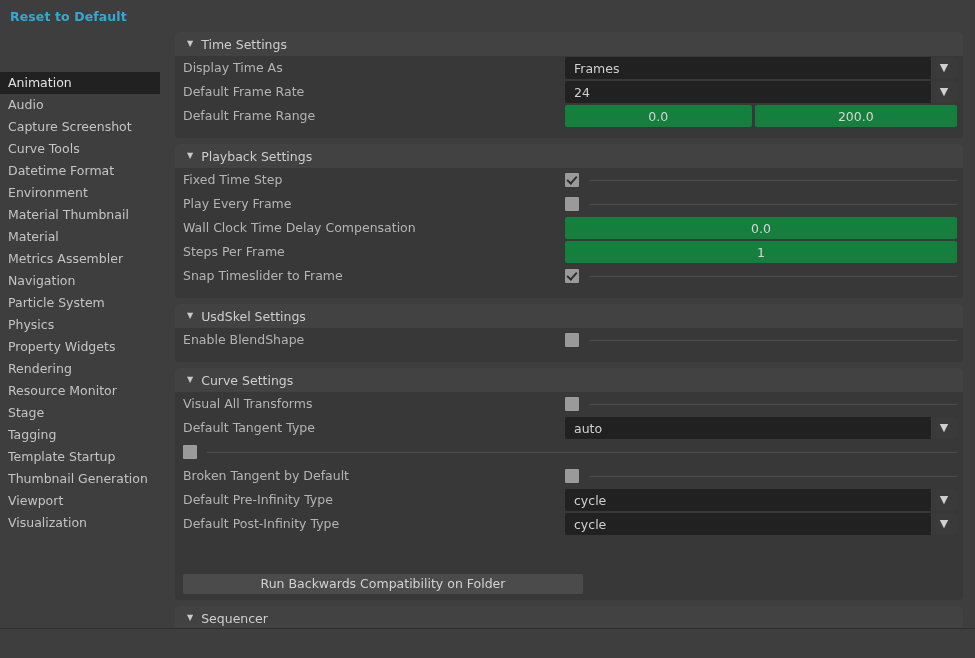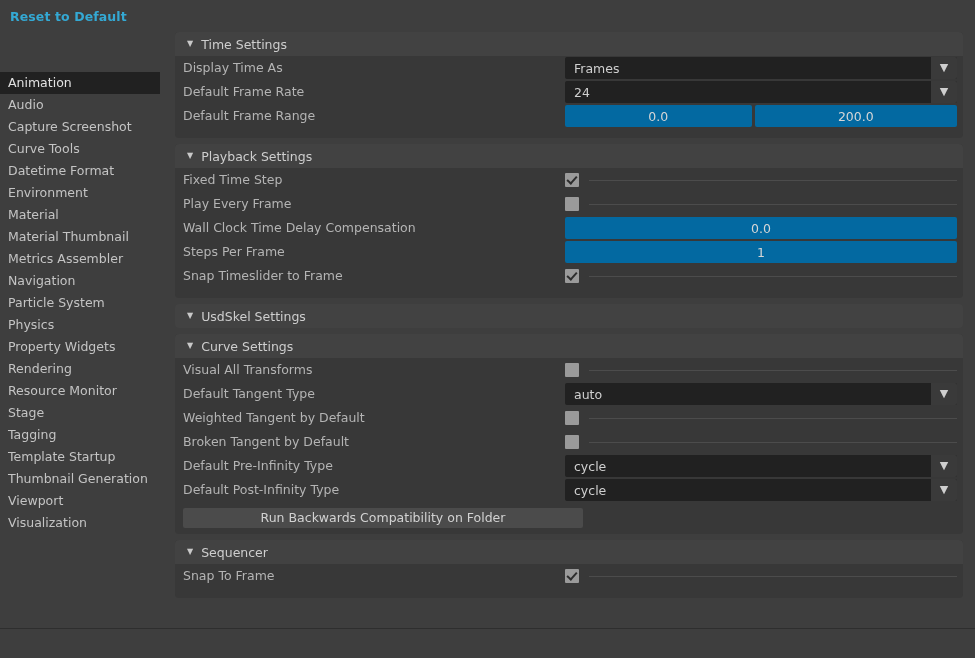--- a/index.html
+++ b/index.html
@@ -146,21 +146,21 @@
     height: 22px;
     line-height: 22px;
     border-radius: 0 2px 2px 0;
     flex: 0 0 26px;
   }
 
   
   .numfield {
     flex: 1 1 auto;
     height: 22px;
-    background: #0369a1;
+    background: #15803d;
     border-radius: 2px;
     color: #d6d6d6;
     font-size: 12.5px;
     display: flex;
     align-items: center;
     justify-content: center;
     cursor: text;
     min-width: 0;
   }
   .num-pair {
@@ -202,20 +202,21 @@
     height: 1px;
     background: #4c4c4c;
     margin-left: 10px;
     min-width: 0;
   }
 
   
   .wide-btn-row {
     padding: 2px 6px 0 8px;
     display: flex;
+    margin-top: 32px;
   }
   .wide-btn {
     flex: 0 0 400px;
     height: 20px;
     line-height: 20px;
     text-align: center;
     background: #4b4b4b;
     color: #d2d2d2;
     font-size: 12.5px;
     border-radius: 2px;
@@ -243,22 +244,22 @@
 
 <div id="body-split">
 
   <div id="sidebar">
       <div class="side-item selected">Animation</div>
       <div class="side-item">Audio</div>
       <div class="side-item">Capture Screenshot</div>
       <div class="side-item">Curve Tools</div>
       <div class="side-item">Datetime Format</div>
       <div class="side-item">Environment</div>
+      <div class="side-item">Material Thumbnail</div>
       <div class="side-item">Material</div>
-      <div class="side-item">Material Thumbnail</div>
       <div class="side-item">Metrics Assembler</div>
       <div class="side-item">Navigation</div>
       <div class="side-item">Particle System</div>
       <div class="side-item">Physics</div>
       <div class="side-item">Property Widgets</div>
       <div class="side-item">Rendering</div>
       <div class="side-item">Resource Monitor</div>
       <div class="side-item">Stage</div>
       <div class="side-item">Tagging</div>
       <div class="side-item">Template Startup</div>
@@ -361,20 +362,31 @@
         </div>
 
       </div>
     </div>
 
     <div class="group">
       <div class="group-header">
         <span class="caret">▼</span>
         <span class="group-title">UsdSkel Settings</span>
       </div>
+      <div class="group-body">
+        <div class="row">
+          <div class="row-label">Enable BlendShape</div>
+          <div class="row-ctrl">
+            <div class="checkwrap">
+              <div class="cbox"></div>
+              <div class="cbox-line"></div>
+            </div>
+          </div>
+        </div>
+      </div>
     </div>
 
     <div class="group">
       <div class="group-header">
         <span class="caret">▼</span>
         <span class="group-title">Curve Settings</span>
       </div>
       <div class="group-body">
 
         <div class="row">
@@ -391,21 +403,20 @@
           <div class="row-label">Default Tangent Type</div>
           <div class="row-ctrl">
             <div class="combo">
               <span class="combo-val">auto</span>
               <span class="combo-arrow">▼</span>
             </div>
           </div>
         </div>
 
         <div class="row">
-          <div class="row-label">Weighted Tangent by Default</div>
           <div class="row-ctrl">
             <div class="checkwrap">
               <div class="cbox"></div>
               <div class="cbox-line"></div>
             </div>
           </div>
         </div>
 
         <div class="row">
           <div class="row-label">Broken Tangent by Default</div>

